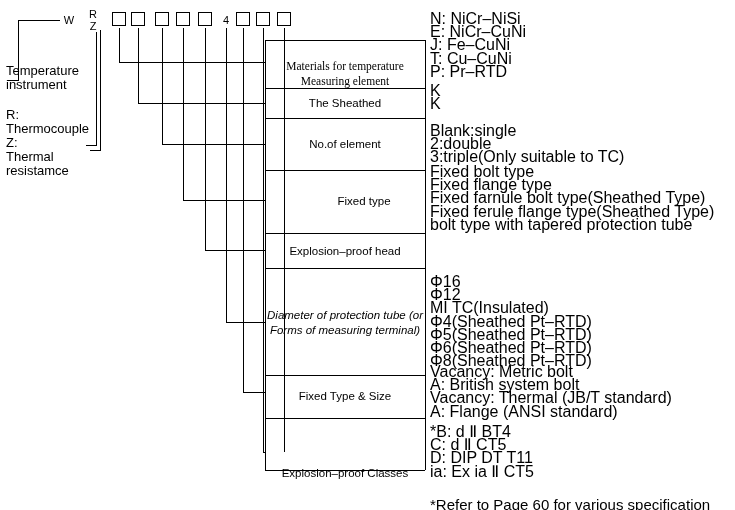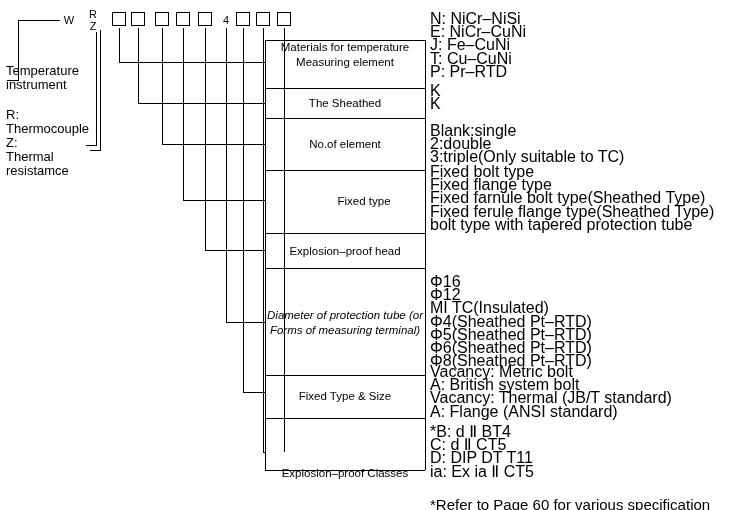--- a/index.html
+++ b/index.html
@@ -134,21 +134,21 @@
   <div class="code-box" style="left:277px; top:12px; width:14px; height:14px;"></div>
 
   <div class="left-label" style="left:6px; top:64px; width:84px; text-align:left;">Temperature
 instrument</div>
   <div class="left-label" style="left:6px; top:108px; width:84px; text-align:left;">R:
 Thermocouple
 Z:
 Thermal
 resistamce</div>
 
-  <div class="cat-label" style="left:267px; top:40px; width:156px;">Materials for temperature
+  <div class="cat-label" style="left:267px; top:59px; width:156px;font-family:Liberation Serif, serif;">Materials for temperature
 Measuring element</div>
   <div class="cat-label" style="left:267px; top:96px; width:156px;">The Sheathed</div>
   <div class="cat-label" style="left:267px; top:137px; width:156px;">No.of element</div>
   <div class="cat-label" style="left:267px; top:194px; width:156px;padding-left:19px;">Fixed type</div>
   <div class="cat-label" style="left:267px; top:244px; width:156px;">Explosion–proof head</div>
   <div class="cat-label" style="left:267px; top:308px; width:156px;font-style:italic;">Diameter of protection
 tube (or Forms of
 measuring terminal)</div>
   <div class="cat-label" style="left:267px; top:389px; width:156px;">Fixed Type &amp; Size</div>
   <div class="cat-label" style="left:267px; top:437px; width:156px;margin-top:29px;">Explosion–proof Classes</div>

